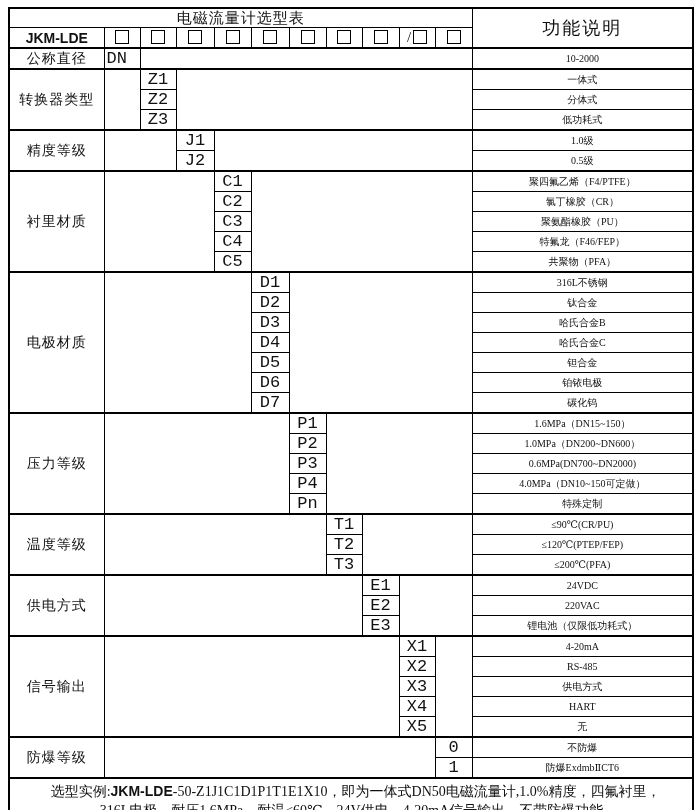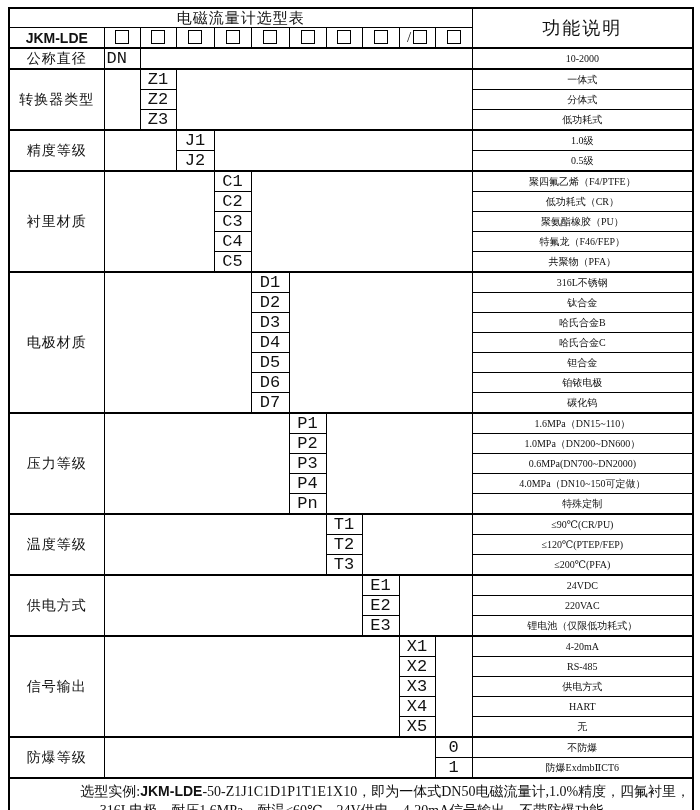--- a/index.html
+++ b/index.html
@@ -40,21 +40,21 @@
   }
   span.slash{font-size:15px;margin-right:2px;}
   td.code{font-family:"Liberation Mono","DejaVu Sans Mono",monospace;font-size:17px;}
   td.code-left{text-align:left;padding-left:2px;}
   td.desc{font-size:10px;}
   td.label{font-size:14px;letter-spacing:1px;}
   td.example-cell{
     height:52px;line-height:19px;text-align:left;white-space:normal;
     padding:3px 2px 2px 3px;vertical-align:top;
   }
-  .ex1{text-align:right;margin-left:8px;}
+  .ex1{text-align:center;margin-left:8px;}
   .ex2{text-align:center;}
   .model-name{
     font-family:"Liberation Sans","DejaVu Sans",sans-serif;
     font-weight:700;
   }
 </style>
 </head>
 <body>
 
 <table class="sel">
@@ -130,21 +130,21 @@
 
   <tr>
     <td rowspan="5" class="label st">衬里材质</td>
     <td colspan="3" rowspan="5" class="st"></td>
     <td class="code st">C1</td>
     <td colspan="6" rowspan="5" class="st"></td>
     <td class="desc st">聚四氟乙烯（F4/PTFE）</td>
   </tr>
   <tr>
     <td class="code">C2</td>
-    <td class="desc">低功耗式（CR）</td>
+    <td class="desc">氯丁橡胶（CR）</td>
   </tr>
   <tr>
     <td class="code">C3</td>
     <td class="desc">聚氨酯橡胶（PU）</td>
   </tr>
   <tr>
     <td class="code">C4</td>
     <td class="desc">特氟龙（F46/FEP）</td>
   </tr>
   <tr>
@@ -182,21 +182,21 @@
   <tr>
     <td class="code">D7</td>
     <td class="desc">碳化钨</td>
   </tr>
 
   <tr>
     <td rowspan="5" class="label st">压力等级</td>
     <td colspan="5" rowspan="5" class="st"></td>
     <td class="code st">P1</td>
     <td colspan="4" rowspan="5" class="st"></td>
-    <td class="desc st">1.6MPa（DN15~110）</td>
+    <td class="desc st">1.6MPa（DN15~150）</td>
   </tr>
   <tr>
     <td class="code">P2</td>
     <td class="desc">1.0MPa（DN200~DN600）</td>
   </tr>
   <tr>
     <td class="code">P3</td>
     <td class="desc">0.6MPa(DN700~DN2000)</td>
   </tr>
   <tr>

